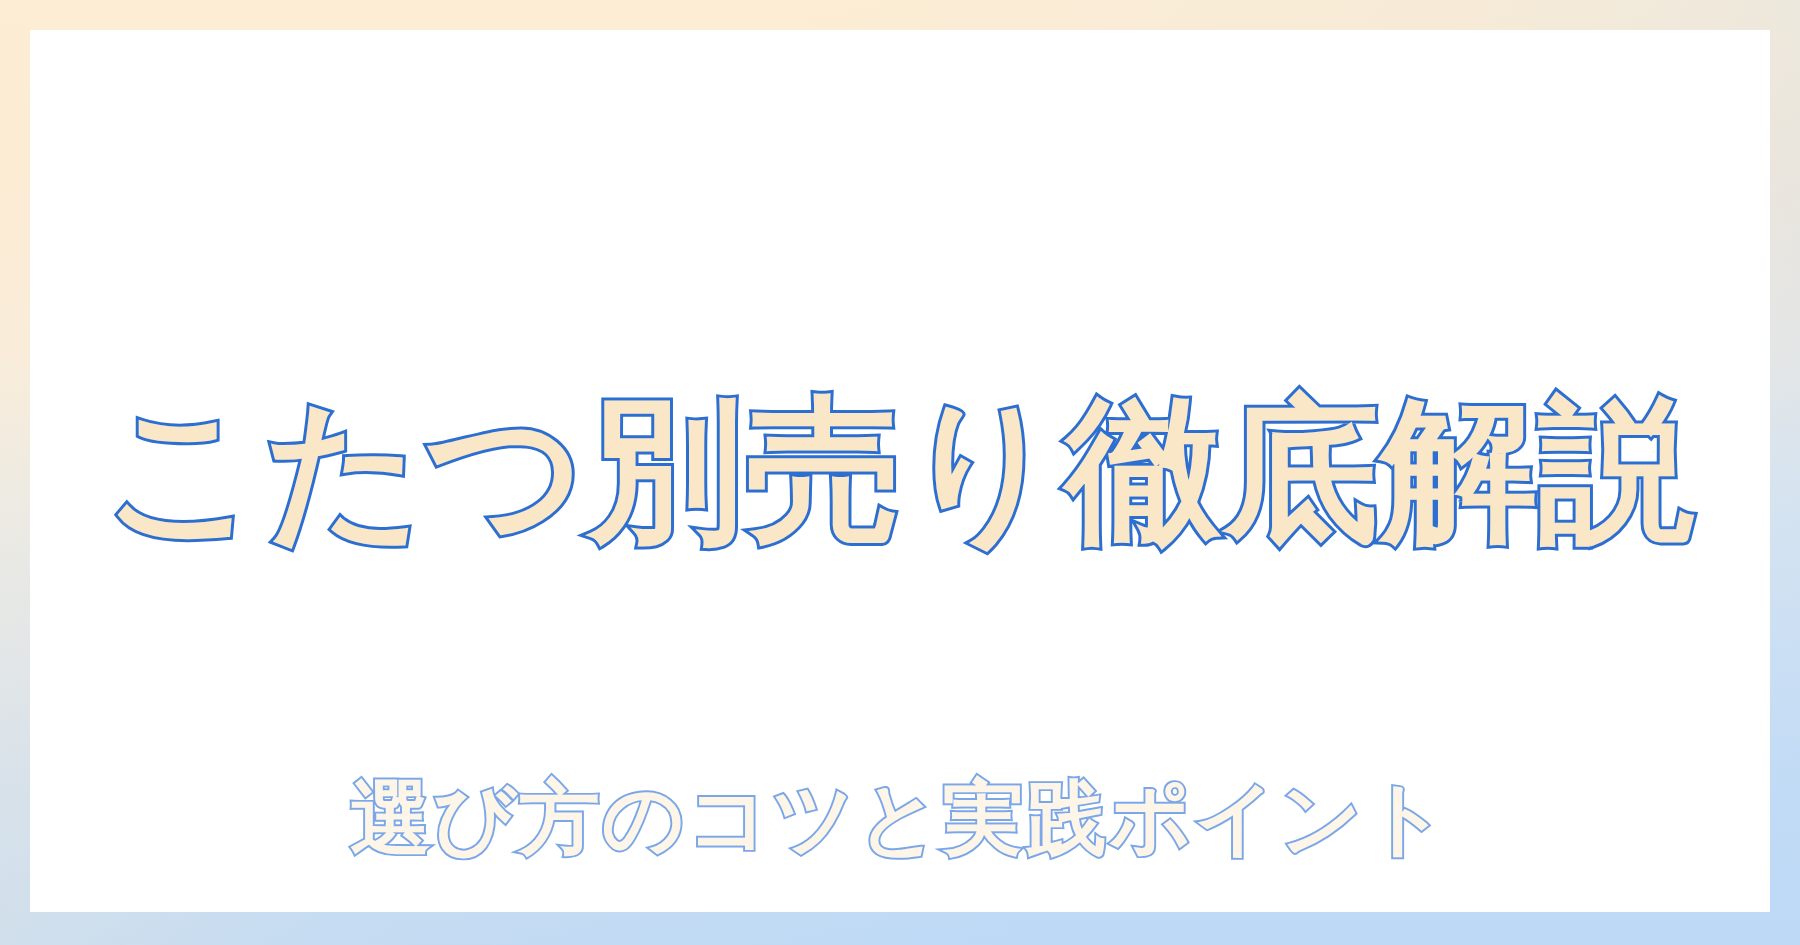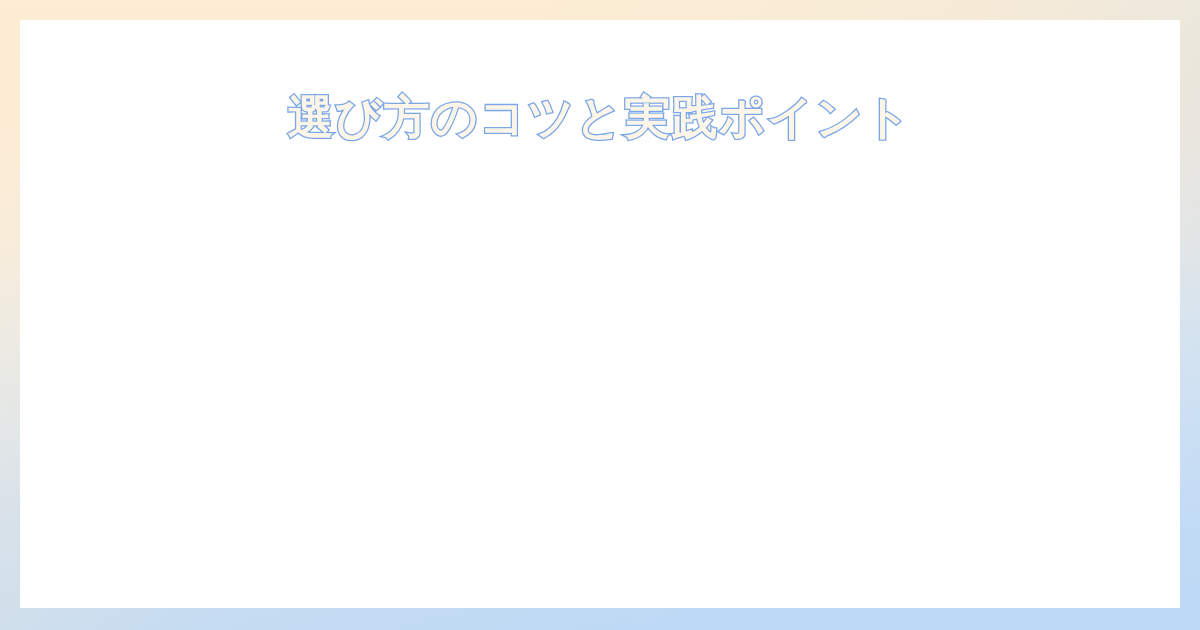--- a/index.html
+++ b/index.html
@@ -88,41 +88,44 @@
   
   .subhead-wrap {
     width: 100%;
     margin-top: 34px;
     display: flex;
     justify-content: center;
   }
 
   .subhead {
     font-family: "DejaVu Sans", "Liberation Sans", sans-serif;
-    font-size: 46px;
+    font-size: 54px;
     line-height: 1.1;
     font-weight: 700;
     letter-spacing: 0.028em;
     white-space: nowrap;
     text-align: center;
 
     
     color: #fdf6e8;
     
     -webkit-text-stroke: 2.6px #7ba7e8;
     paint-order: stroke fill;
   }
 </style>
 </head>
 <body>
 
 <div class="canvas">
 
   <div class="card">
 
+    <div class="headline-wrap">
+      <h1 class="headline">こたつ別売り徹底解説</h1>
+    </div>
 
     <div class="subhead-wrap">
       <h2 class="subhead">選び方のコツと実践ポイント</h2>
     </div>
 
   </div>
 
 </div>
 
 </body></html>

